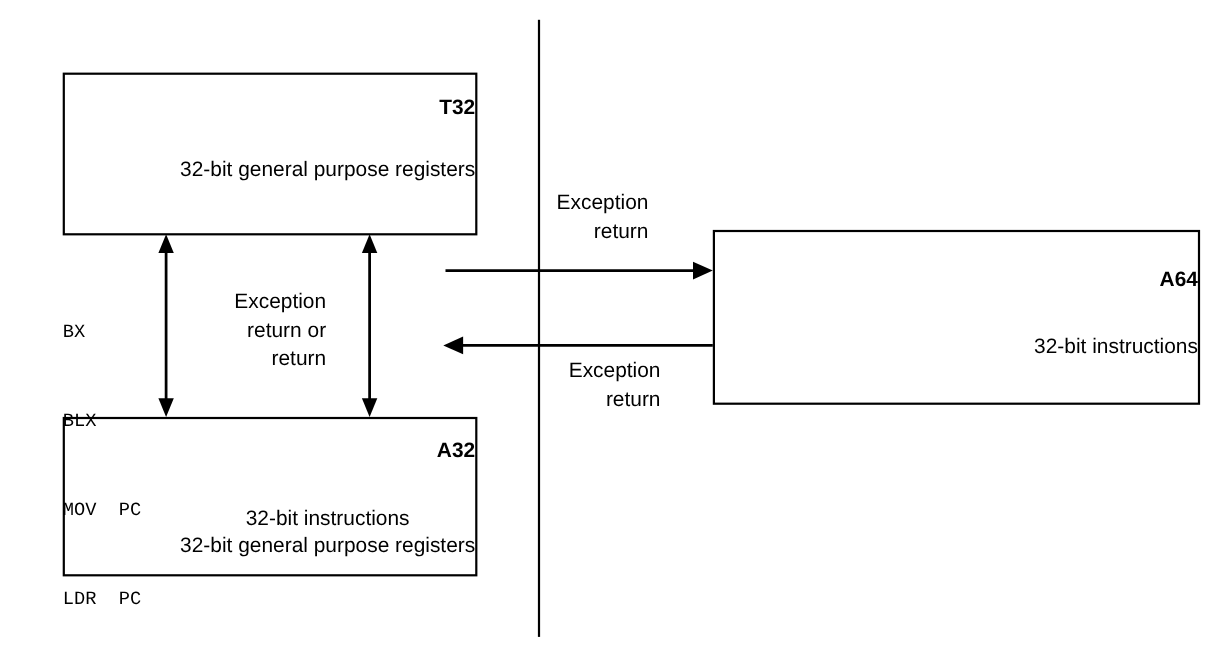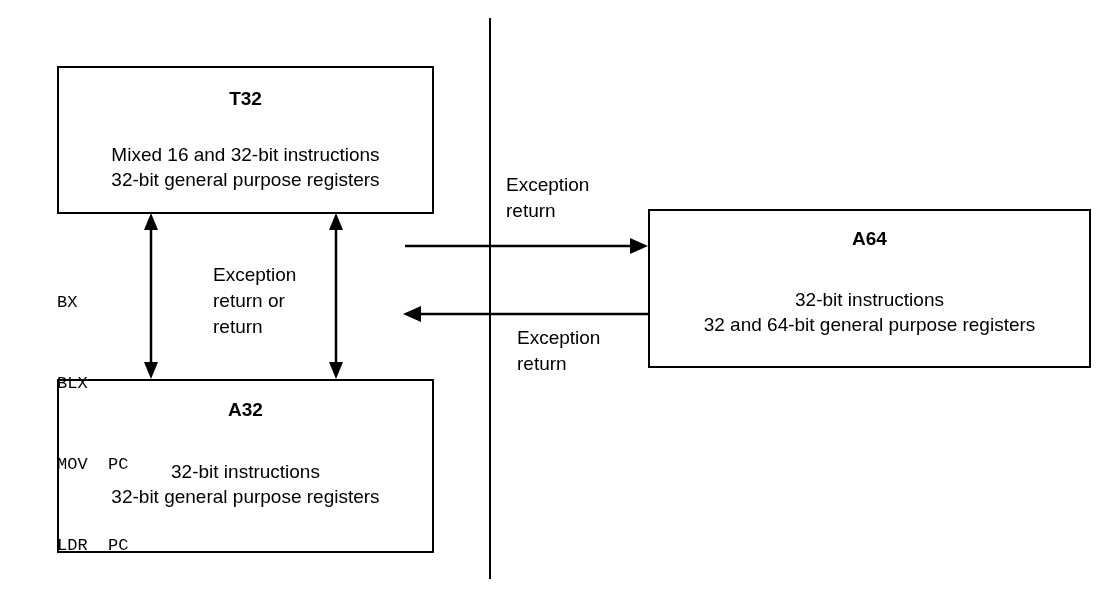--- a/index.html
+++ b/index.html
@@ -18,21 +18,21 @@
     background: #ffffff;
     overflow: hidden;
   }
   .arch-box {
     position: absolute;
     box-sizing: border-box;
     border: 2px solid #000000;
     background: #ffffff;
     display: flex;
     flex-direction: column;
-    align-items: center;
+    align-items: flex-end;
   }
   .box-title {
     font-weight: bold;
     font-size: 19px;
     line-height: 22px;
     text-align: center;
     white-space: nowrap;
   }
   .box-desc {
     font-size: 19px;
@@ -44,30 +44,30 @@
 
   
   #box-t32 {
     left: 57px; top: 66px; width: 377px; height: 148px;
   }
   #box-t32 .box-title { margin-top: 20px; }
   #box-t32 .box-desc { margin-top: 32px; }
 
   
   #box-a32 {
-    left: 57px; top: 379px; width: 377px; height: 174px;
+    left: 57px; top: 379px; width: 377px; height: 145px;
   }
   #box-a32 .box-title { margin-top: 18px; }
   #box-a32 .box-desc { margin-top: 38px; }
 
   
   #box-a64 {
     left: 648px; top: 209px; width: 443px; height: 159px;
   }
-  #box-a64 .box-title { margin-top: 17px; }
+  #box-a64 .box-title { margin-top: 33px; }
   #box-a64 .box-desc { margin-top: 37px; }
 
   
   #divider {
     position: absolute;
     left: 489px;
     top: 18px;
     width: 2px;
     height: 561px;
     background: #000000;
@@ -83,20 +83,21 @@
     line-height: 27px;
     white-space: pre;
   }
 
   
   .label {
     position: absolute;
     font-size: 19px;
     line-height: 26px;
     white-space: nowrap;
+    text-align: right;
   }
   #label-exc-entry-or-return { left: 213px; top: 262px; }
   #label-exc-entry { left: 506px; top: 172px; }
   #label-exc-return { left: 517px; top: 325px; }
 
   
   #arrows {
     position: absolute;
     left: 0; top: 0;
     width: 1112px; height: 598px;
@@ -106,38 +107,36 @@
 </head>
 <body>
 
 <div id="canvas">
 
   <div id="divider"></div>
 
   <div class="arch-box" id="box-t32">
     <div class="box-title">T32</div>
     <div class="box-desc">
-      <div>Mixed 16 and 32-bit instructions</div>
       <div>32-bit general purpose registers</div>
     </div>
   </div>
 
   <div class="arch-box" id="box-a32">
     <div class="box-title">A32</div>
     <div class="box-desc">
       <div>32-bit instructions</div>
       <div>32-bit general purpose registers</div>
     </div>
   </div>
 
   <div class="arch-box" id="box-a64">
     <div class="box-title">A64</div>
     <div class="box-desc">
       <div>32-bit instructions</div>
-      <div>32 and 64-bit general purpose registers</div>
     </div>
   </div>
 
   <div id="instr-list">
     <div>BX</div>
     <div>BLX</div>
     <div>MOV  PC</div>
     <div>LDR  PC</div>
   </div>
 

